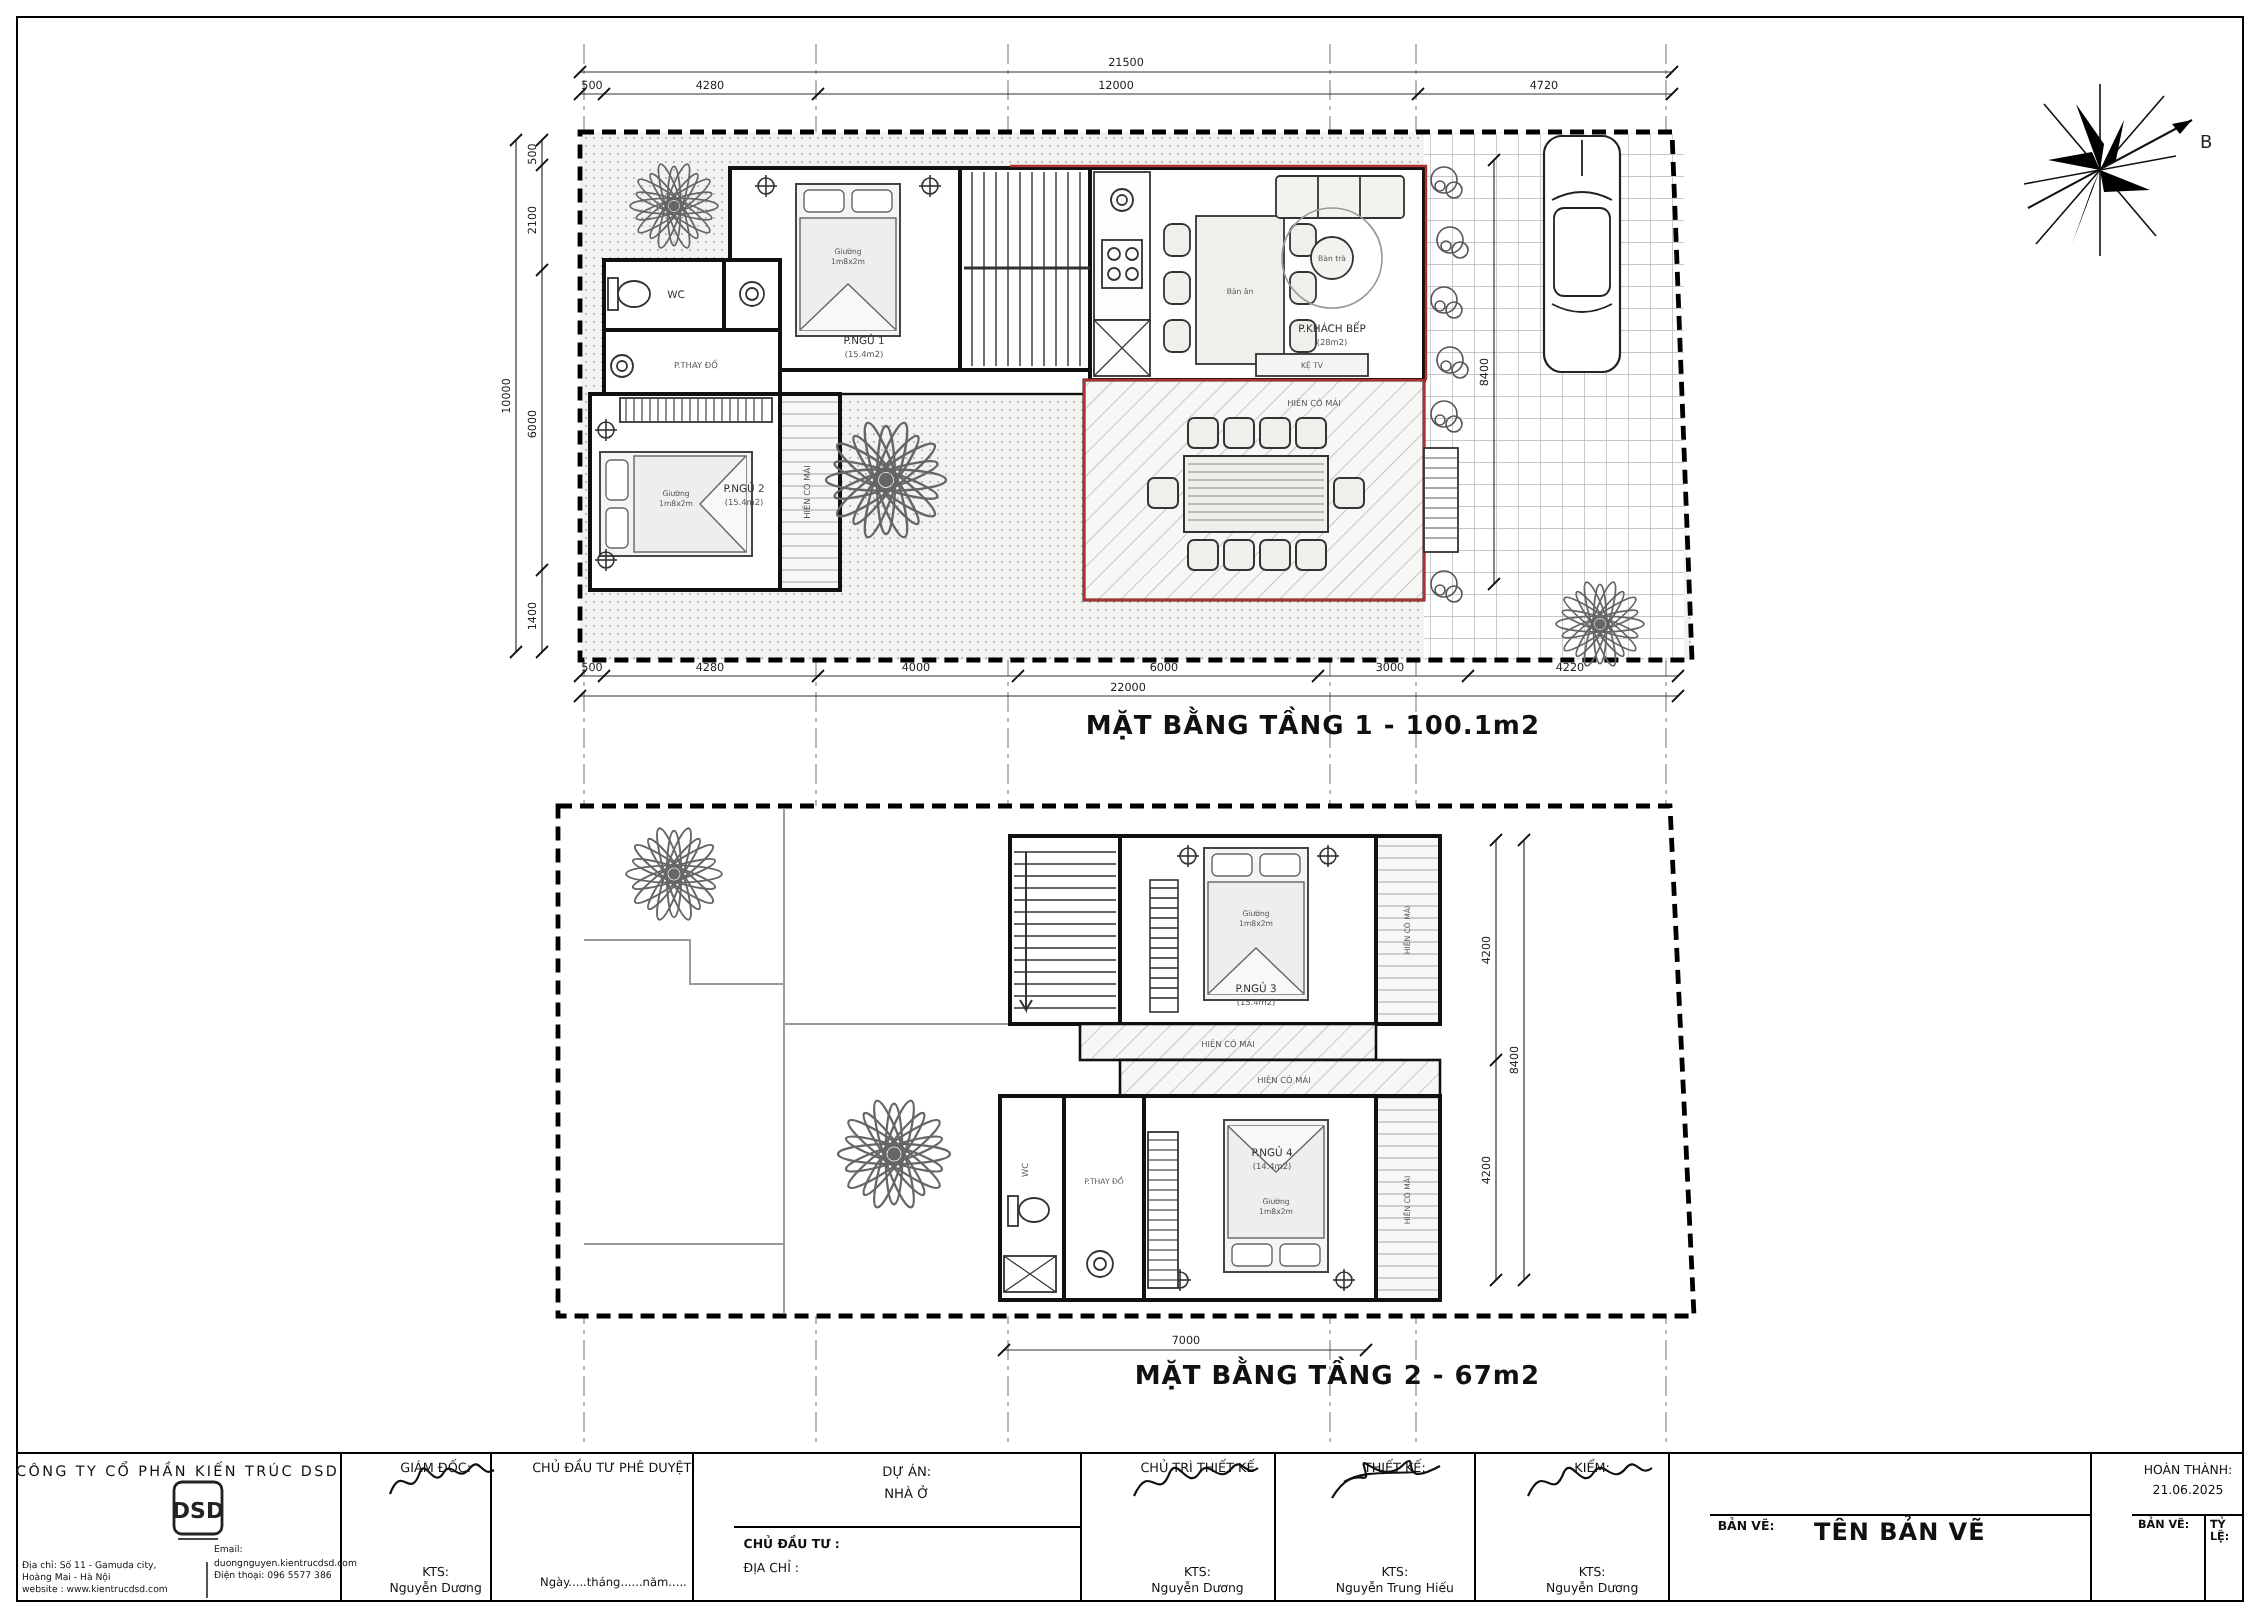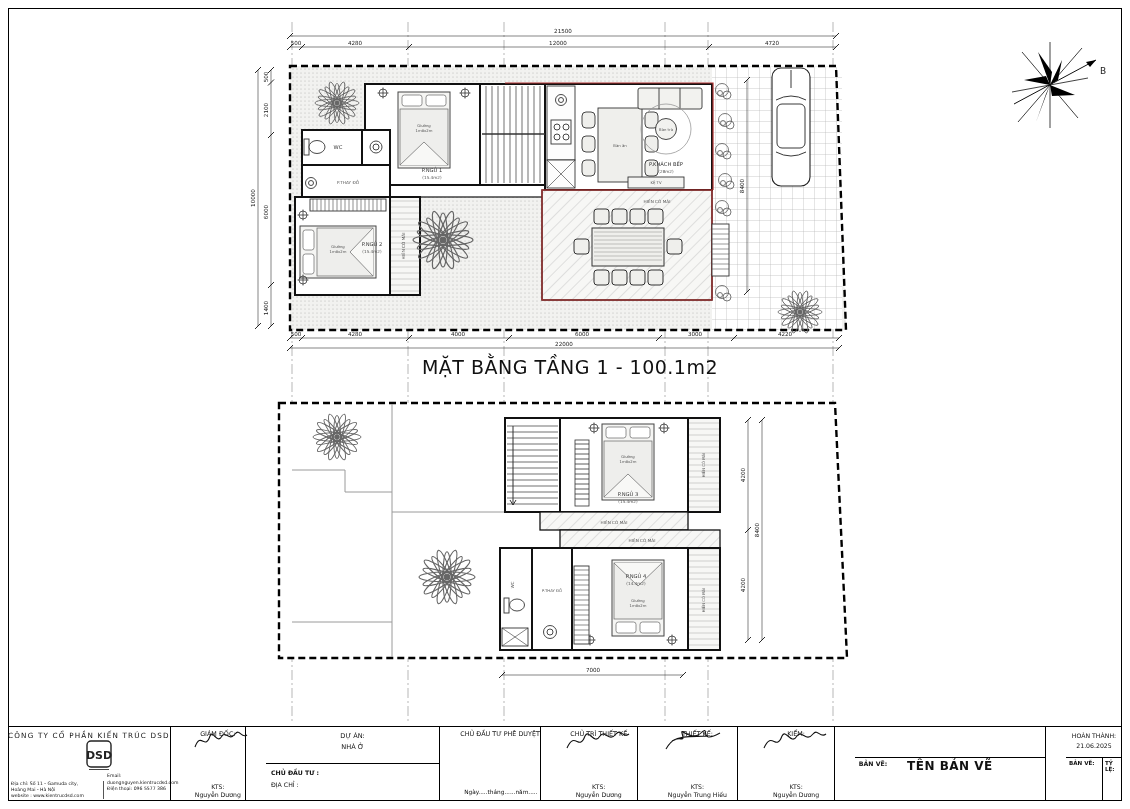--- a/index.html
+++ b/index.html
@@ -5,21 +5,21 @@
   html,body{margin:0;padding:0;background:#e8e8e8;}
   #sheet{position:relative;width:1130px;height:809px;background:#ffffff;
          font-family:"DejaVu Sans","Liberation Sans",sans-serif;color:#111;overflow:hidden;}
   #frame{position:absolute;left:8px;top:8px;width:1112px;height:791px;border:1.6px solid #000;}
   svg{position:absolute;left:0;top:0;}
   svg text{font-family:"DejaVu Sans","Liberation Sans",sans-serif;fill:#222;}
   .dim{font-size:5.6px;}
   .room{font-size:5.2px;fill:#333;}
   .sub{font-size:4.2px;fill:#555;}
   .tiny{font-size:3.8px;fill:#555;}
-  .plan-title{position:absolute;width:400px;text-align:center;font-size:19px;font-weight:normal;letter-spacing:.5px;}
+  .plan-title{position:absolute;width:400px;text-align:right;font-size:13px;font-weight:bold;letter-spacing:.5px;}
   
   #tblock{position:absolute;left:8px;top:726px;width:1114px;height:73.5px;border-top:1.6px solid #000;display:flex;font-size:6.4px;gap:20px;}
   .tb-col{border-right:1px solid #000;position:relative;box-sizing:border-box;height:100%;}
   .tb-col:last-child{border-right:none;}
   .tb-label{font-size:6.4px;text-align:center;padding-top:3px;font-weight:400;}
   .sig-col{display:flex;flex-direction:column;align-items:center;justify-content:space-between;}
   .sig-name{text-align:center;font-size:6.2px;line-height:1.25;padding-bottom:2px;}
   .company-name{font-size:7.2px;letter-spacing:1.2px;text-align:center;padding-top:4px;white-space:nowrap;}
   .addr{position:absolute;bottom:2px;left:3px;font-size:4.6px;line-height:1.3;width:92px;border-right:1px solid #555;}
   .mail{position:absolute;bottom:8px;left:99px;font-size:4.6px;line-height:1.4;}
@@ -495,20 +495,21 @@
         <polygon points="1050,85 1024,80 1046,76"></polygon>
         <polygon points="1050,85 1062,60 1058,80"></polygon>
       </g>
       <line x1="1014" y1="104" x2="1096" y2="60" stroke="#111" stroke-width="1"></line>
       <polygon points="1096,60 1086,62 1090,67" fill="#000"></polygon>
       <text x="1100" y="74" font-size="9">B</text>
     </g>
   </svg>
 
   <div class="plan-title" style="left:370px;top:356px;">MẶT BẰNG TẦNG 1 - 100.1m2</div>
+  <div class="plan-title" style="left:370px;top:681px;">MẶT BẰNG TẦNG 2 - 67m2</div>
 
   <div id="tblock">
 
     <div class="tb-col" style="width:182px;">
       <div class="company-name">CÔNG TY CỔ PHẦN KIẾN TRÚC DSD</div>
       <svg width="30" height="32" style="position:absolute;left:76px;top:13px;">
         <rect x="3" y="1" width="24" height="26" rx="4" fill="none" stroke="#222" stroke-width="1.4"></rect>
         <text x="15" y="19" text-anchor="middle" font-size="11" font-weight="bold" fill="#222">DSD</text>
         <line x1="5" y1="29.5" x2="25" y2="29.5" stroke="#444" stroke-width="1"></line>
       </svg>
@@ -527,35 +528,35 @@
       <div class="tb-label">GIÁM ĐỐC:</div>
       <svg width="58" height="24">
         <path d="M4 20 C10 4 14 24 19 9 C22 2 26 18 31 9 C35 3 38 15 44 7 C49 1 50 12 56 8" fill="none" stroke="#111" stroke-width="1.1"></path>
       </svg>
       <div class="sig-name">
         <div>KTS:</div>
         <div>Nguyễn Dương</div>
       </div>
     </div>
 
+    <div class="tb-col" style="width:95px;">
+      <div class="tb-label">CHỦ ĐẦU TƯ PHÊ DUYỆT</div>
+      <div style="position:absolute;bottom:6px;left:4px;font-size:5.8px;">Ngày.....tháng......năm.....</div>
+    </div>
+
     <div class="tb-col" style="width:205px;">
       <div style="text-align:center;padding-top:4px;font-size:6.6px;line-height:1.7;">
         <div>DỰ ÁN:</div>
         <div>NHÀ Ở</div>
       </div>
       <div class="cell-split-h" style="top:36px;"></div>
       <div style="position:absolute;top:40px;left:5px;font-size:6.2px;line-height:2;">
         <div class="lbl-sm">CHỦ ĐẦU TƯ :</div>
         <div>ĐỊA CHỈ :</div>
       </div>
-    </div>
-
-    <div class="tb-col" style="width:95px;">
-      <div class="tb-label">CHỦ ĐẦU TƯ PHÊ DUYỆT</div>
-      <div style="position:absolute;bottom:6px;left:4px;font-size:5.8px;">Ngày.....tháng......năm.....</div>
     </div>
 
     <div class="tb-col sig-col" style="width:90px;">
       <div class="tb-label">CHỦ TRÌ THIẾT KẾ</div>
       <svg width="70" height="24">
         <path d="M6 21 C14 3 18 25 24 9 C28 1 33 19 39 9 C44 2 48 16 55 7 C60 1 62 12 68 7" fill="none" stroke="#111" stroke-width="1.1"></path>
       </svg>
       <div class="sig-name">
         <div>KTS:</div>
         <div>Nguyễn Dương</div>

